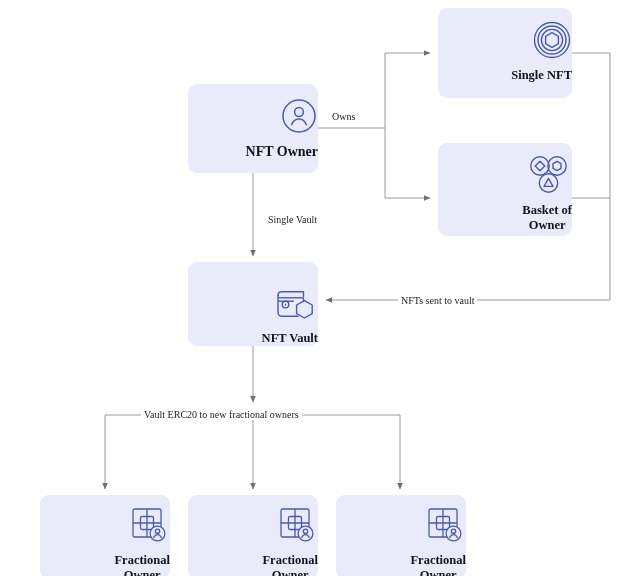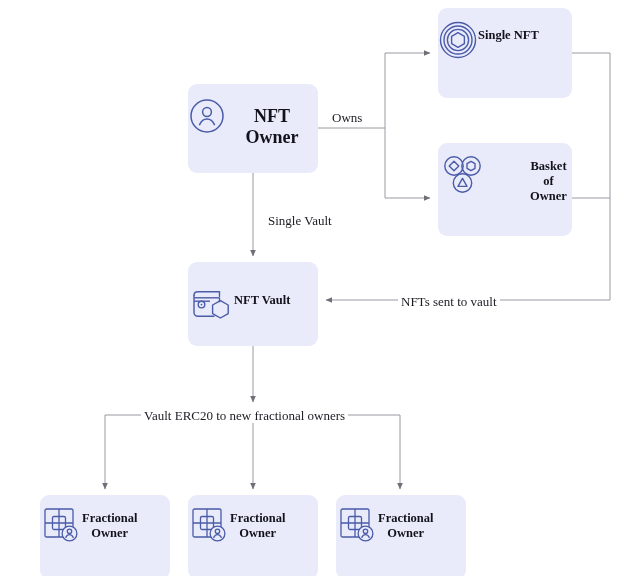--- a/index.html
+++ b/index.html
@@ -11,59 +11,59 @@
     position:relative;
   }
   #canvas{position:absolute;inset:0;width:640px;height:576px;}
   .edges{position:absolute;left:0;top:0;width:640px;height:576px;}
 
   .node{
     position:absolute;
     background:#e9ebfb;
     border-radius:9px;
     display:flex;
-    flex-direction:row;
-    align-items:flex-start;
+    flex-direction:column;
+    align-items:flex-end;
     justify-content:flex-start;
     box-sizing:border-box;
   }
   .node .glyph{
     display:flex;align-items:center;justify-content:center;
   }
   .node .nlabel{
     font-family:"Liberation Serif", serif;
     font-weight:bold;
     color:#12131a;
     text-align:center;
     line-height:1.18;
   }
 
   
   #node-owner{left:188px;top:84px;width:130px;height:89px;padding-top:13px;}
-  #node-owner .nlabel{font-size:18px;margin-top:9px;}
+  #node-owner .nlabel{font-size:14px;margin-top:9px;}
 
   #node-single{left:438px;top:8px;width:134px;height:90px;padding-top:12px;}
   #node-single .nlabel{font-size:12.5px;margin-top:8px;}
 
-  #node-basket{left:438px;top:143px;width:134px;height:93px;padding-top:10px;gap:39px;}
+  #node-basket{left:438px;top:143px;width:134px;height:93px;padding-top:10px;}
   #node-basket .nlabel{font-size:12.5px;margin-top:6px;}
 
   #node-vault{left:188px;top:262px;width:130px;height:84px;padding-top:24px;}
   #node-vault .nlabel{font-size:12.5px;margin-top:7px;}
 
   .frac{top:495px;width:130px;height:84px;padding-top:10px;}
   #node-frac-0{left:40px;}
   #node-frac-1{left:188px;}
   #node-frac-2{left:336px;}
   .frac .nlabel{font-size:12.5px;margin-top:6px;}
 
   .edge-label{
     position:absolute;
     font-family:"Liberation Serif", serif;
-    font-size:13px;
+    font-size:10px;
     color:#1b1c22;
     background:#ffffff;
     white-space:nowrap;
     padding:0 3px;
     line-height:1.1;
   }
   #lbl-owns{left:329px;top:111px;}
   #lbl-creates{left:265px;top:214px;}
   #lbl-sent{left:398px;top:273px;margin-top:22px;}
   #lbl-erc20{left:141px;top:409px;}

